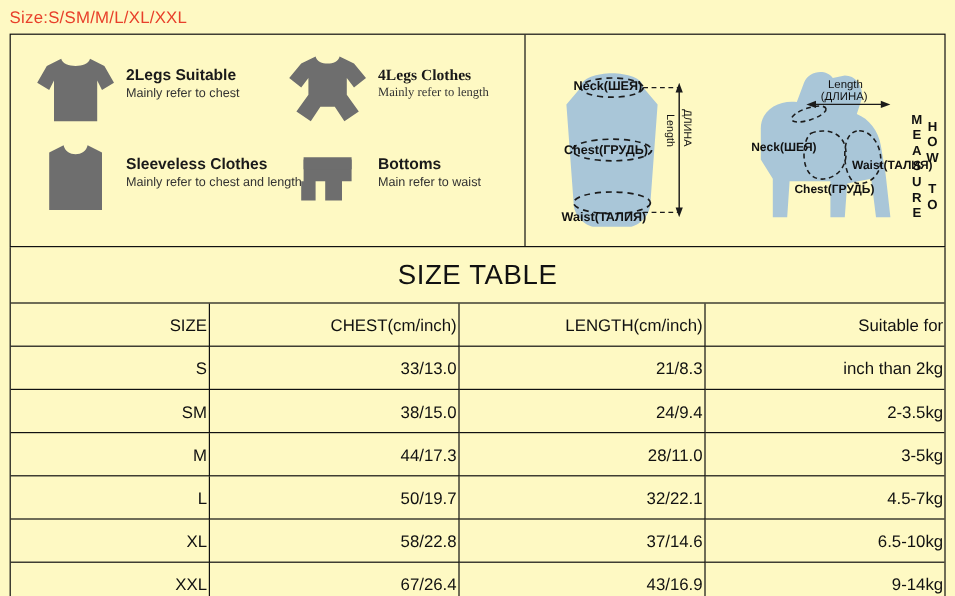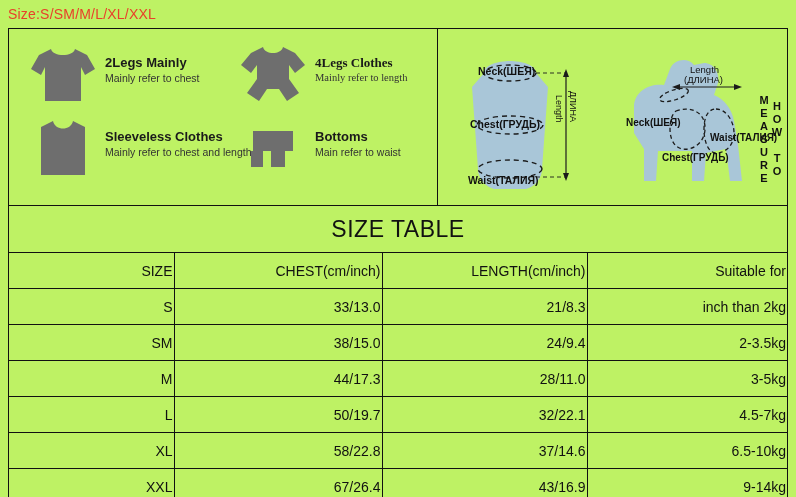--- a/index.html
+++ b/index.html
@@ -8,21 +8,21 @@
     background: #ffffff;
   }
   body {
     font-family: "Liberation Sans", sans-serif;
     color: #111;
   }
   #page {
     position: relative;
     width: 796px;
     height: 497px;
-    background: #bef264;
+    background: #fef9c3;
     overflow: hidden;
   }
 
   
   .size-line {
     position: absolute;
     left: 8px;
     top: 6px;
     font-size: 14px;
     color: #e8402a;
@@ -154,21 +154,21 @@
 
     <div class="panel-left">
 
       <div class="cloth-cell" style="left:18px; top:14px;">
         <div class="cloth-icon">
           <svg width="72" height="62" viewBox="0 0 72 62">
             <path class="gray" d="M24 6 L12 12 L4 26 L14 32 L18 24 L18 58 L54 58 L54 24 L58 32 L68 26 L60 12 L48 6 C46 14 26 14 24 6 Z"></path>
           </svg>
         </div>
         <div class="cloth-text">
-          <div class="cloth-title">2Legs Mainly</div>
+          <div class="cloth-title">2Legs Suitable</div>
           <div class="cloth-sub">Mainly refer to chest</div>
         </div>
       </div>
 
       <div class="cloth-cell" style="left:228px; top:14px;font-family:Liberation Serif, serif;">
         <div class="cloth-icon">
           <svg width="72" height="62" viewBox="0 0 72 62">
             <path class="gray" d="M26 4 L14 10 L4 22 L14 30 L20 22 L20 36 L10 50 L22 58 L30 46 L42 46 L50 58 L62 50 L52 36 L52 22 L58 30 L68 22 L58 10 L46 4 C44 12 28 12 26 4 Z"></path>
           </svg>
         </div>

